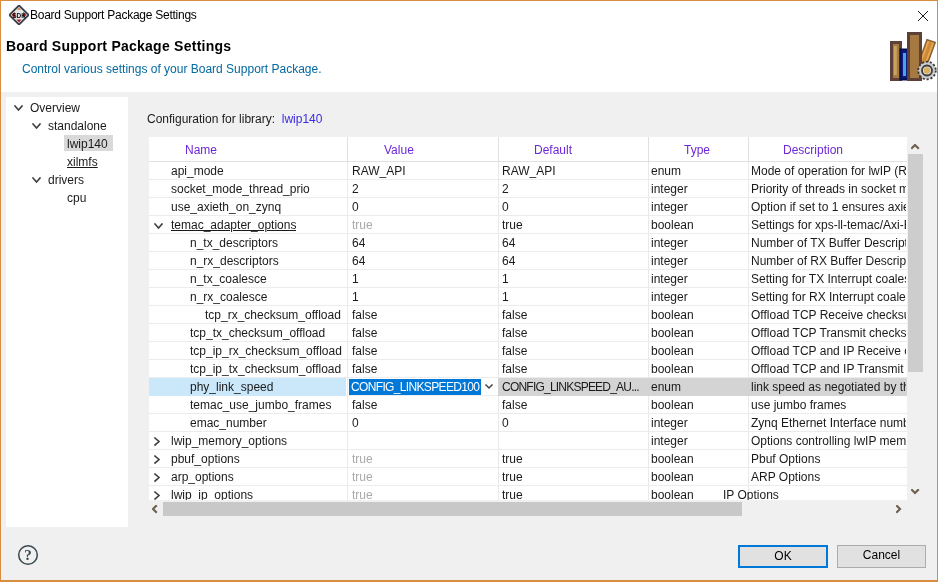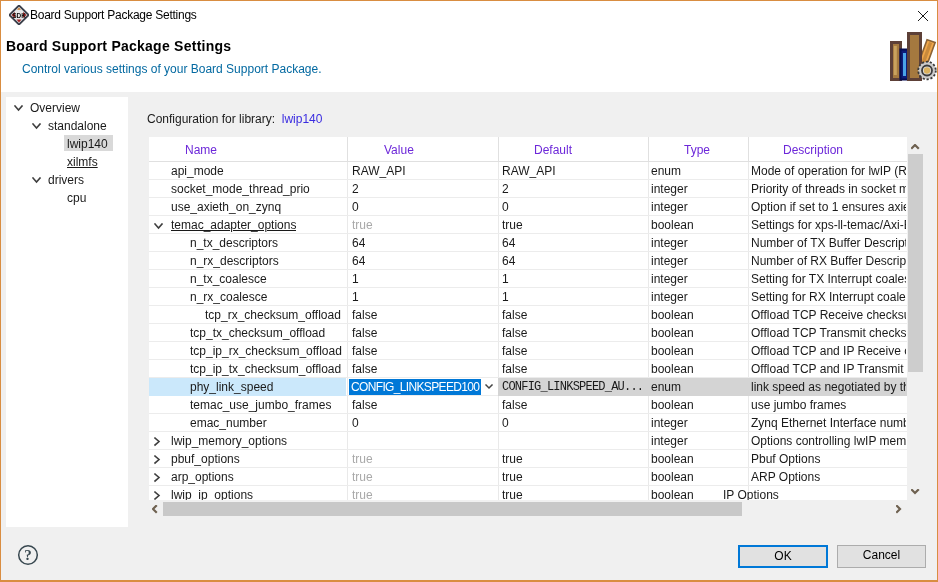--- a/index.html
+++ b/index.html
@@ -184,21 +184,21 @@
         <div class="t" style="left:602px;width:155px;">Offload TCP and IP Transmit checksum</div>
       </div>
 <div class="row" style="top:241px;">
         <div class="cell" style="left:0;top:0;width:197px;background:#cbe8fb;"></div>
         <div class="cell" style="left:349px;top:0;width:409px;background:#d4d4d4;"></div>
         <div class="t" style="left:41px;">phy_link_speed</div>
         <div style="position:absolute;left:200px;top:1px;width:132px;height:16px;background:#0078d7;color:#fff;font-size:12px;letter-spacing:-0.65px;line-height:16px;padding-left:2px;white-space:nowrap;overflow:hidden;">CONFIG_LINKSPEED100</div>
         <svg style="position:absolute;left:336px;top:6px" width="9" height="6" viewBox="0 0 9 6">
           <polyline points="1,1 4.0,4 7,1" fill="none" stroke="#444" stroke-width="1.5" stroke-linecap="square" stroke-linejoin="miter"></polyline>
         </svg>
-        <div class="t" style="left:353px;width:142px;letter-spacing:-0.78px;font-family:Liberation Mono, monospace;">CONFIG_LINKSPEED_AU...</div>
+        <div class="t" style="left:353px;width:142px;letter-spacing:-0.78px;">CONFIG_LINKSPEED_AU...</div>
         <div class="t" style="left:502px;">enum</div>
         <div class="t" style="left:602px;width:155px;">link speed as negotiated by the phy</div>
       </div>
 <div class="row" style="top:259px;">
         <div class="t" style="left:41px;">temac_use_jumbo_frames</div>
         <div class="t" style="left:203px;color:#1a1a1a;">false</div>
         <div class="t" style="left:353px;width:142px;">false</div>
         <div class="t" style="left:502px;">boolean</div>
         <div class="t" style="left:602px;width:155px;">use jumbo frames</div>
       </div>

